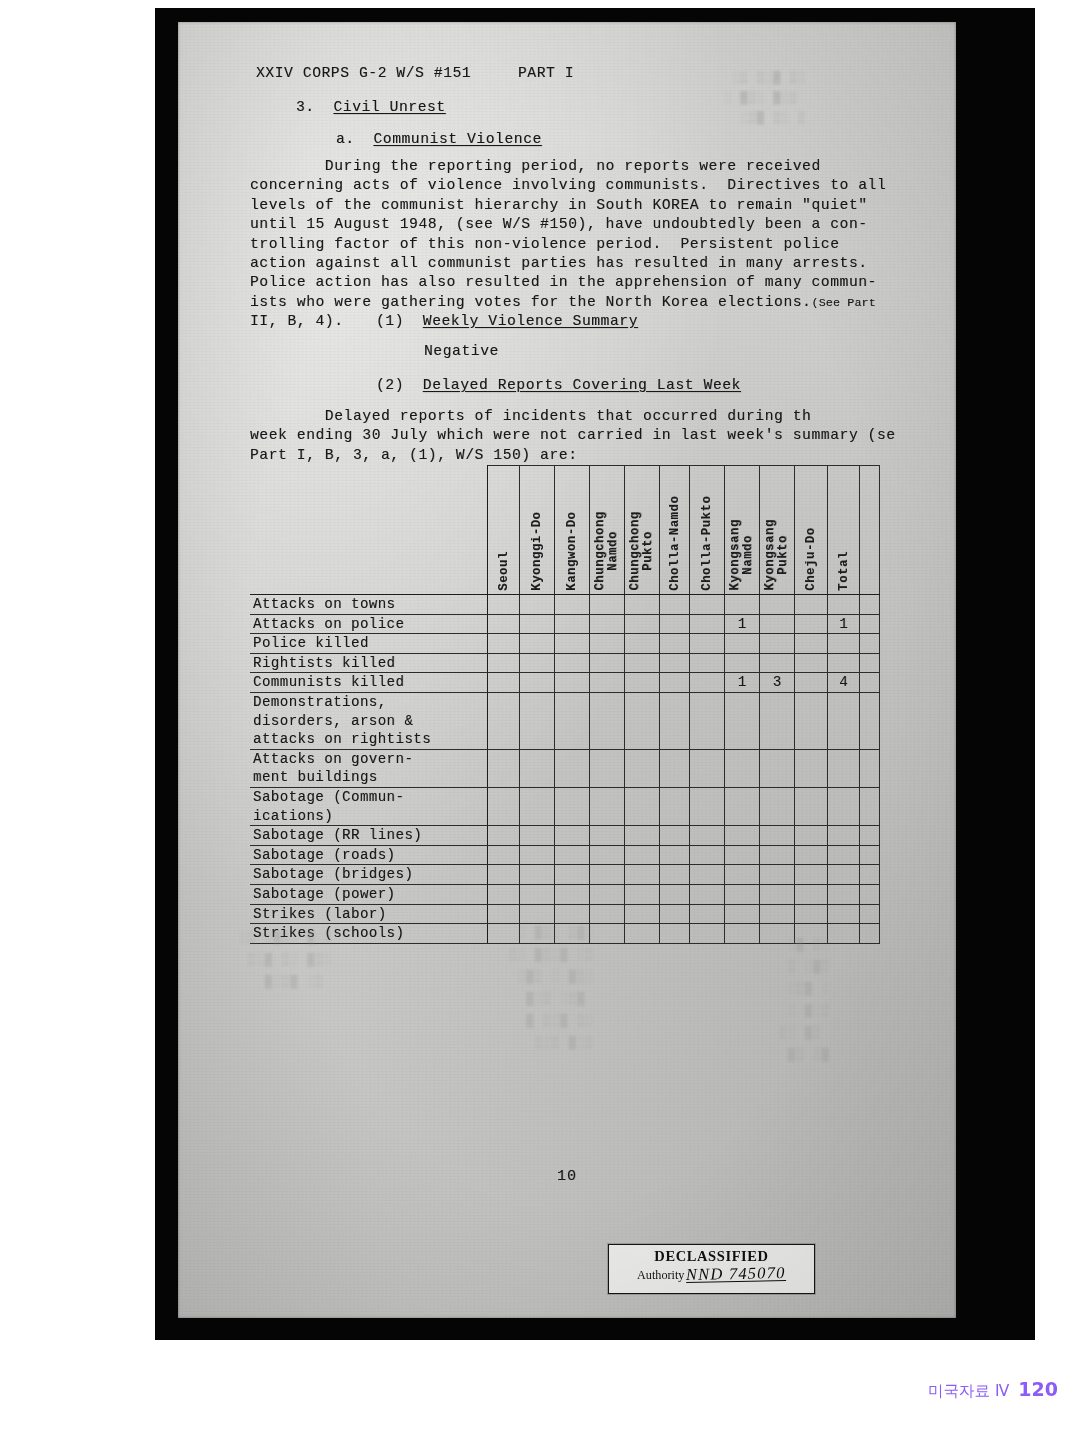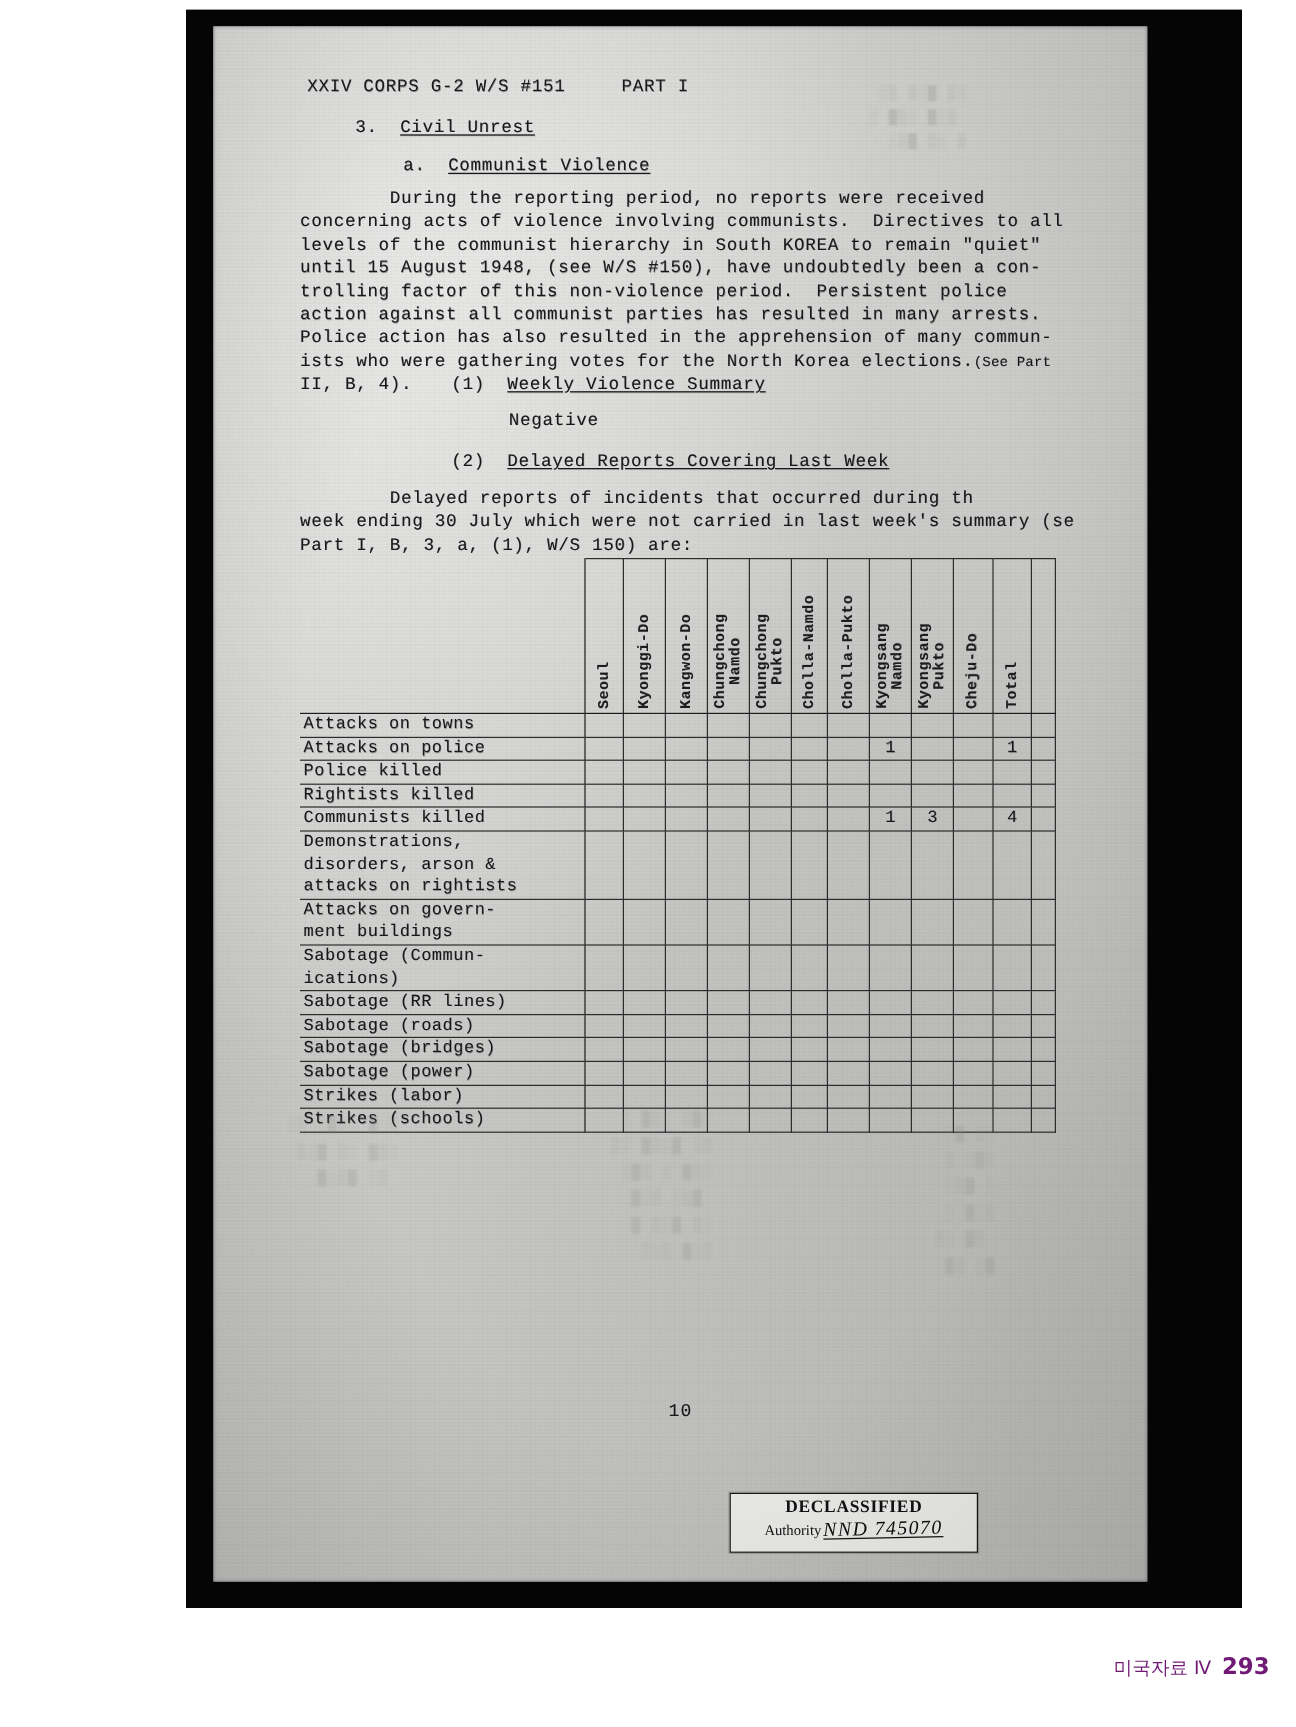--- a/index.html
+++ b/index.html
@@ -292,21 +292,21 @@
 
   
   #book-footer {
     position: absolute;
     right: 22px;
     top: 1378px;
     display: flex;
     align-items: baseline;
     gap: 9px;
     font-family: "DejaVu Sans", sans-serif;
-    color: #701a75;
+    color: #8b5cf6;
   }
   #book-footer-source { font-size: 15.5px; }
   #book-footer-page { font-size: 19px; font-weight: bold; }
 </style>
 </head>
 <body>
 
 <div id="scan-frame"></div>
 
 <div id="page-sheet">
@@ -652,14 +652,14 @@
         <span id="declass-auth-label">Authority</span>
         <span id="declass-auth-value">NND 745070</span>
       </div>
     </div>
 
   </div>
 </div>
 
 <div id="book-footer">
   <span id="book-footer-source">미국자료 Ⅳ</span>
-  <span id="book-footer-page">293</span>
+  <span id="book-footer-page">120</span>
 </div>
 
 </body></html>

